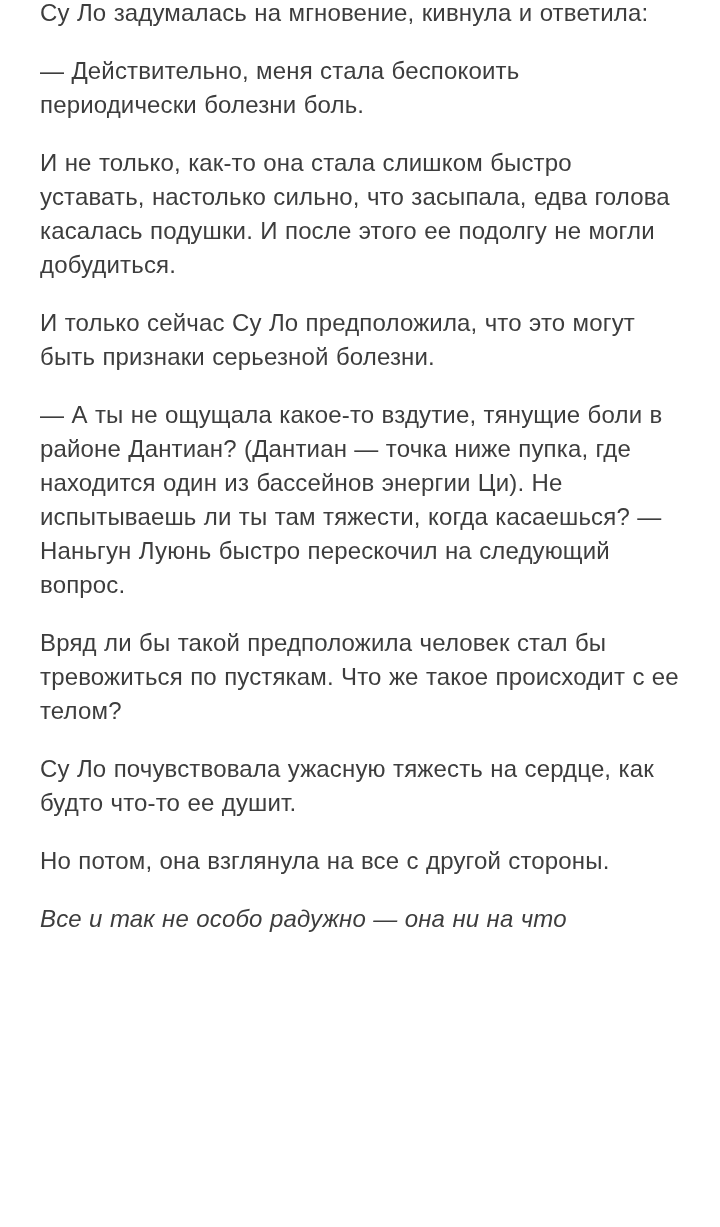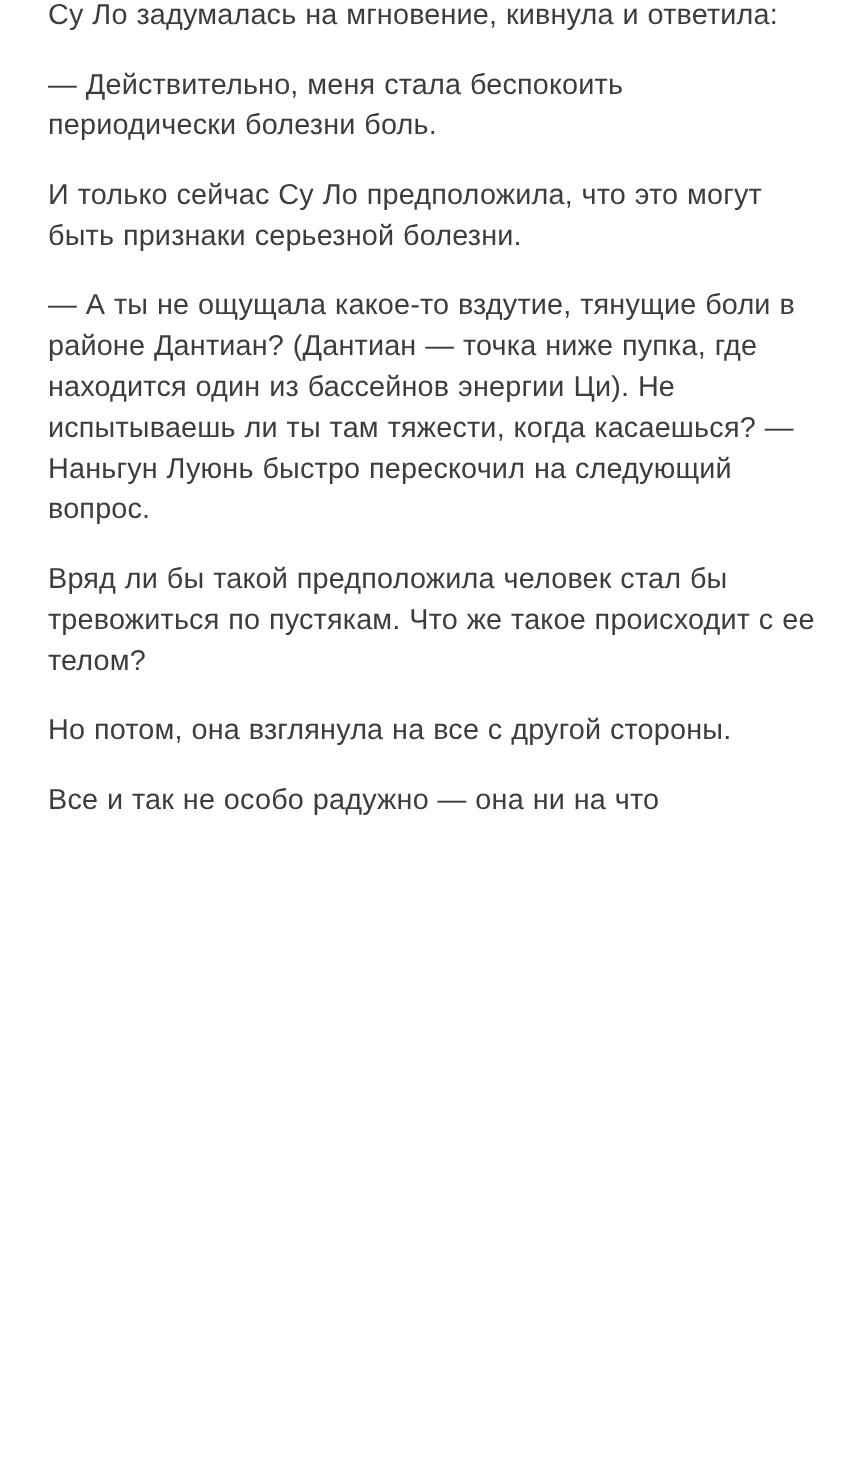--- a/index.html
+++ b/index.html
@@ -23,26 +23,29 @@
     margin: 0 0 24px 0;
     font-size: 24px;
     line-height: 34px;
     letter-spacing: 0.15px;
     color: #3d3d3d;
     text-align: left;
     word-spacing: 0.5px;
   }
   .reader p:last-child {
     margin-bottom: 0;
+    font-style: italic;
   }
 </style>
 </head>
 <body>
 
 <main class="reader">
   <p>Су Ло задумалась на мгновение, кивнула и ответила:</p>
   <p>— Действительно, меня стала беспокоить периодически болезни боль.</p>
+  <p>И не только, как-то она стала слишком быстро уставать, настолько сильно, что засыпала, едва голова касалась подушки. И после этого ее подолгу не могли добудиться.</p>
   <p>И только сейчас Су Ло предположила, что это могут быть признаки серьезной болезни.</p>
   <p>— А ты не ощущала какое-то вздутие, тянущие боли в районе Дантиан? (Дантиан — точка ниже пупка, где находится один из бассейнов энергии Ци). Не испытываешь ли ты там тяжести, когда касаешься? — Наньгун Луюнь быстро перескочил на следующий вопрос.</p>
   <p>Вряд ли бы такой предположила человек стал бы тревожиться по пустякам. Что же такое происходит с ее телом?</p>
+  <p>Су Ло почувствовала ужасную тяжесть на сердце, как будто что-то ее душит.</p>
   <p>Но потом, она взглянула на все с другой стороны.</p>
   <p>Все и так не особо радужно — она ни на что</p>
 </main>
 
 </body></html>

